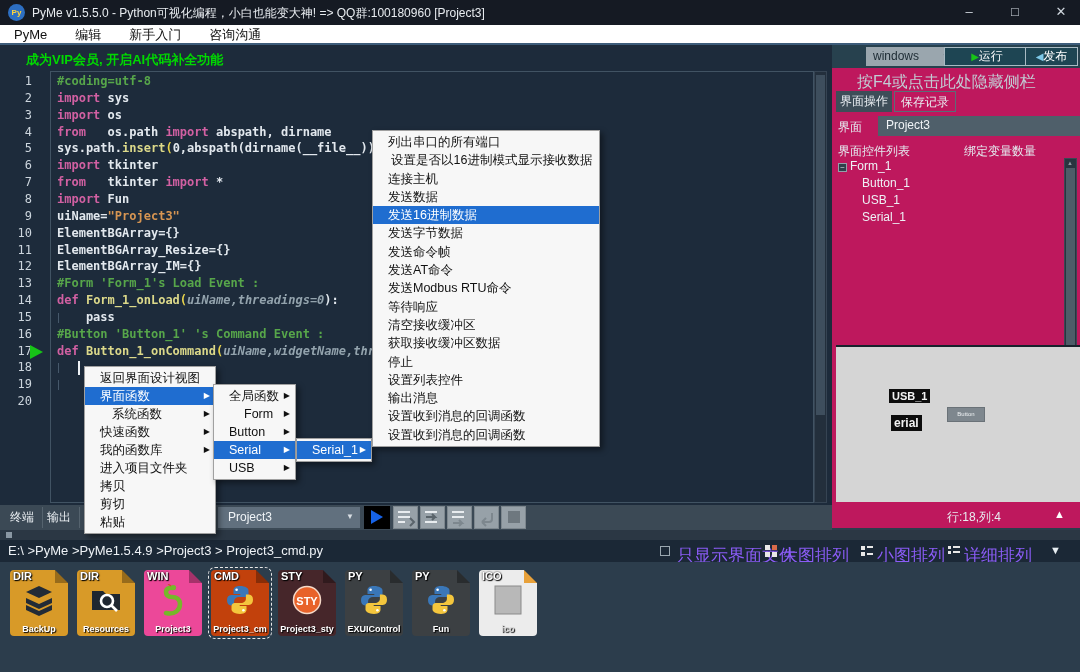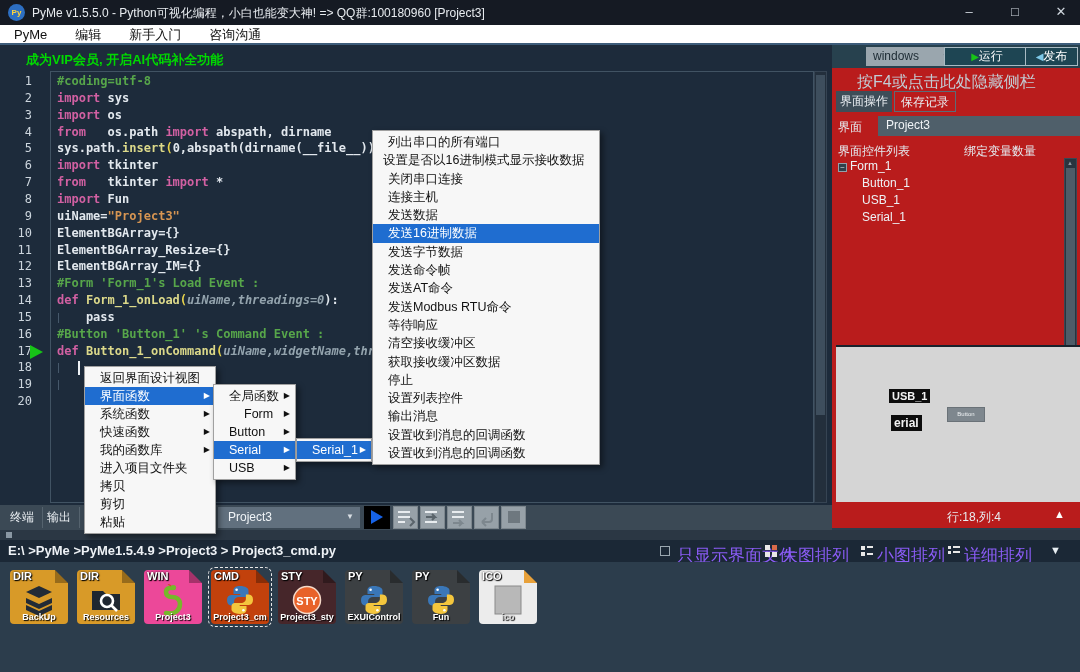--- a/index.html
+++ b/index.html
@@ -24,21 +24,21 @@
   .ltext { position:absolute; left:57px; }
   .cm{color:#57a64a}.kw{color:#d160a2}.df{color:#e2e8ee}.fn{color:#dcd98a}
   .pm{color:#93a3ad;font-style:italic}.st{color:#d79552}.br{color:#e8d44d}
   .bp-arrow { position:absolute; left:30px; width:0; height:0; border-left:13px solid #17c417; border-top:7px solid transparent; border-bottom:7px solid transparent; }
   .caret { position:absolute; top:1px; width:2px; height:14px; background:#eef2f6; }
   .iguide { position:absolute; left:58px; top:3px; width:1px; height:10px; background:#46586a; }
   .ed-scroll { position:absolute; left:814px; top:26px; width:13px; height:432px; background:#232f3c; border:1px solid #364453; }
   .ed-thumb { position:absolute; left:1px; top:3px; width:9px; height:340px; background:#3e4e5d; }
 
   
-  .rpanel { position:absolute; left:832px; top:45px; width:248px; height:483px; background:#b91c1c; }
+  .rpanel { position:absolute; left:832px; top:45px; width:248px; height:483px; background:#be185d; }
   .rp-topbar { position:absolute; left:0; top:0; width:248px; height:23px; background:#27414e; }
   .dd { background:#9aa6ae; color:#1c2a33; font-size:12px; position:absolute; line-height:19px; padding-left:7px; }
   .dd .dar { position:absolute; right:4px; font-size:8px; color:#2b3a44; }
   .rbtn { position:absolute; top:2px; height:19px; border:1px solid #a9bac3; background:#1e4553; color:#fff; font-size:12px; line-height:17px; text-align:center; }
   .rp-hint { position:absolute; left:25px; top:27px; color:#c2ccd4; font-size:16px; }
   .rtab { position:absolute; top:46px; height:21px; color:#e8edf1; font-size:12px; text-align:center; line-height:20px; }
   .rtab.active { background:#3d4d58; }
   .rtab.plain { border:1px solid #5c6c77; }
   .rp-label { position:absolute; color:#e4eaef; font-size:12px; }
   .rp-dd2 { position:absolute; left:46px; top:71px; width:230px; height:20px; background:#4f5f6a; color:#f0f4f7; font-size:12px; line-height:19px; padding-left:8px; }
@@ -58,29 +58,29 @@
   .bt-dd { position:absolute; left:218px; top:2px; width:142px; height:21px; background:#61707e; color:#f0f4f7; font-size:12px; line-height:20px; padding-left:10px; }
   .bt-dd .dar{ position:absolute; right:6px; font-size:8px; color:#d8dee3;}
   .bt-play { position:absolute; left:364px; top:1px; width:26px; height:23px; background:#000; }
   .bt-play .tri { position:absolute; left:7px; top:4px; width:0; height:0; border-left:12px solid #1663e8; border-top:7px solid transparent; border-bottom:7px solid transparent; }
   .dbg-btn { position:absolute; top:1px; width:25px; height:23px; background:#97a1a8; border:1px solid #7d878e; }
   .thinstrip { position:absolute; left:0; top:530px; width:1080px; height:10px; background:#2b3744; }
   .mini-square { position:absolute; left:6px; top:2px; width:6px; height:6px; background:#8a97a3; }
 
   
   .crumbbar { position:absolute; left:0; top:540px; width:1080px; height:22px; background:#1b2836; color:#eef2f6; }
-  .crumb { position:absolute; left:8px; top:3px; font-size:13px; font-weight:bold; white-space:pre; }
+  .crumb { position:absolute; left:8px; top:3px; font-size:13px; font-weight:normal; white-space:pre; }
   .cb-check { position:absolute; left:660px; top:6px; width:10px; height:10px; border:1px solid #9db; background:#1b2836; border-color:#9aa7b0; }
   .cb-label { position:absolute; top:4px; font-size:17px; color:#8b5cf6; }
   .view-ic { position:absolute; top:5px; width:12px; height:12px; }
   .crumb-dar { position:absolute; left:1050px; top:4px; color:#e8eef2; font-size:11px; }
 
   
   .filearea { position:absolute; left:0; top:562px; width:1080px; height:110px; background:#2c3d4c; }
-  .ficon { position:absolute; top:8px; width:58px; height:54px; border-radius:4px; }
+  .ficon { position:absolute; top:8px; width:58px; height:66px; border-radius:4px; }
   .ficon .fold { position:absolute; top:0; right:0; width:0; height:0; border-top:13px solid #2c3d4c; border-left:13px solid rgba(0,0,0,.30); }
   .ficon .badge { position:absolute; left:3px; top:0px; font-size:11px; font-weight:bold; color:#fff; text-shadow:1px 1px 1px #000,0 0 2px #000; }
   .ficon .gfx { position:absolute; left:13px; top:14px; width:32px; height:32px; }
   .ficon .fname { position:absolute; left:0; bottom:2px; width:100%; text-align:center; font-size:9px; font-weight:bold; color:#fff; text-shadow:1px 1px 1px #000; white-space:nowrap; overflow:hidden; }
   .ficon.sel { outline:1px dashed #e8e8e8; outline-offset:2px; }
 
   
   .cmenu { position:absolute; background:#f7f7f7; border:1px solid #a0a0a0; box-shadow:3px 3px 6px rgba(0,0,0,.45); padding:2px 0; z-index:50; }
   .cmi { position:relative; height:18px; line-height:18px; font-size:12.5px; color:#111; white-space:nowrap; }
   .cmi .arr { position:absolute; right:5px; top:0; font-size:8px; }
@@ -313,42 +313,41 @@
       <div class="gfx"><svg viewBox="0 0 32 32">
           <rect x="3" y="2" width="26" height="28" fill="#b8b8b8" stroke="#8a8a8a"></rect>
         </svg></div>
       <div class="fname" style="color: rgb(216, 216, 216);">ico</div>
     </div>
   </div>
 
 <div class="cmenu" id="menu1" style="left:84px; top:366px; width:132px;">
     <div class="cmi"><span style="padding-left: 15px;">返回界面设计视图</span></div>
     <div class="cmi sel"><span style="padding-left: 15px;">界面函数</span><span class="arr">▶</span></div>
-    <div class="cmi"><span style="padding-left: 15px;">系统函数</span><span class="arr">▶</span></div>
+    <div class="cmi"><span style="padding-left: 15px; margin-left: 12px;">系统函数</span><span class="arr">▶</span></div>
     <div class="cmi"><span style="padding-left: 15px;">快速函数</span><span class="arr">▶</span></div>
     <div class="cmi"><span style="padding-left: 15px;">我的函数库</span><span class="arr">▶</span></div>
     <div class="cmi"><span style="padding-left: 15px;">进入项目文件夹</span></div>
     <div class="cmi"><span style="padding-left: 15px;">拷贝</span></div>
     <div class="cmi"><span style="padding-left: 15px;">剪切</span></div>
     <div class="cmi"><span style="padding-left: 15px;">粘贴</span></div>
   </div>
 <div class="cmenu" id="menu2" style="left:213px; top:384px; width:83px;">
     <div class="cmi"><span style="padding-left: 15px;">全局函数</span><span class="arr">▶</span></div>
     <div class="cmi"><span style="padding-left: 30px;">Form</span><span class="arr">▶</span></div>
     <div class="cmi"><span style="padding-left: 15px;">Button</span><span class="arr">▶</span></div>
     <div class="cmi sel"><span style="padding-left: 15px;">Serial</span><span class="arr">▶</span></div>
     <div class="cmi"><span style="padding-left: 15px;">USB</span><span class="arr">▶</span></div>
   </div>
 <div class="cmenu" id="menu3" style="left:296px; top:438px; width:76px;">
     <div class="cmi sel"><span style="padding-left: 15px;">Serial_1</span><span class="arr">▶</span></div>
   </div>
 <div class="cmenu" id="menu4" style="left:372px; top:130px; width:228px;">
     <div class="cmi" style="height: 18.3px;"><span style="padding-left: 15px;">列出串口的所有端口</span></div>
-    <div class="cmi" style="height: 18.3px;"><span style="padding-left: 10px; margin-top: 45px;">设置是否以16进制模式显示接收数据</span></div>
-    <div class="cmi" style="height: 18.3px;"><span style="padding-left: 15px;">关闭串口连接</span></div>
+    <div class="cmi" style="height: 18.3px;"><span style="padding-left: 18px; margin-top: 45px;">设置是否以16进制模式显示接收数据</span></div>
     <div class="cmi" style="height: 18.3px;"><span style="padding-left: 15px;">连接主机</span></div>
     <div class="cmi" style="height: 18.3px;"><span style="padding-left: 15px;">发送数据</span></div>
     <div class="cmi sel" style="height: 18.3px;"><span style="padding-left: 15px;">发送16进制数据</span></div>
     <div class="cmi" style="height: 18.3px;"><span style="padding-left: 15px;">发送字节数据</span></div>
     <div class="cmi" style="height: 18.3px;"><span style="padding-left: 15px;">发送命令帧</span></div>
     <div class="cmi" style="height: 18.3px;"><span style="padding-left: 15px;">发送AT命令</span></div>
     <div class="cmi" style="height: 18.3px;"><span style="padding-left: 15px;">发送Modbus RTU命令</span></div>
     <div class="cmi" style="height: 18.3px;"><span style="padding-left: 15px;">等待响应</span></div>
     <div class="cmi" style="height: 18.3px;"><span style="padding-left: 15px;">清空接收缓冲区</span></div>
     <div class="cmi" style="height: 18.3px;"><span style="padding-left: 15px;">获取接收缓冲区数据</span></div>

